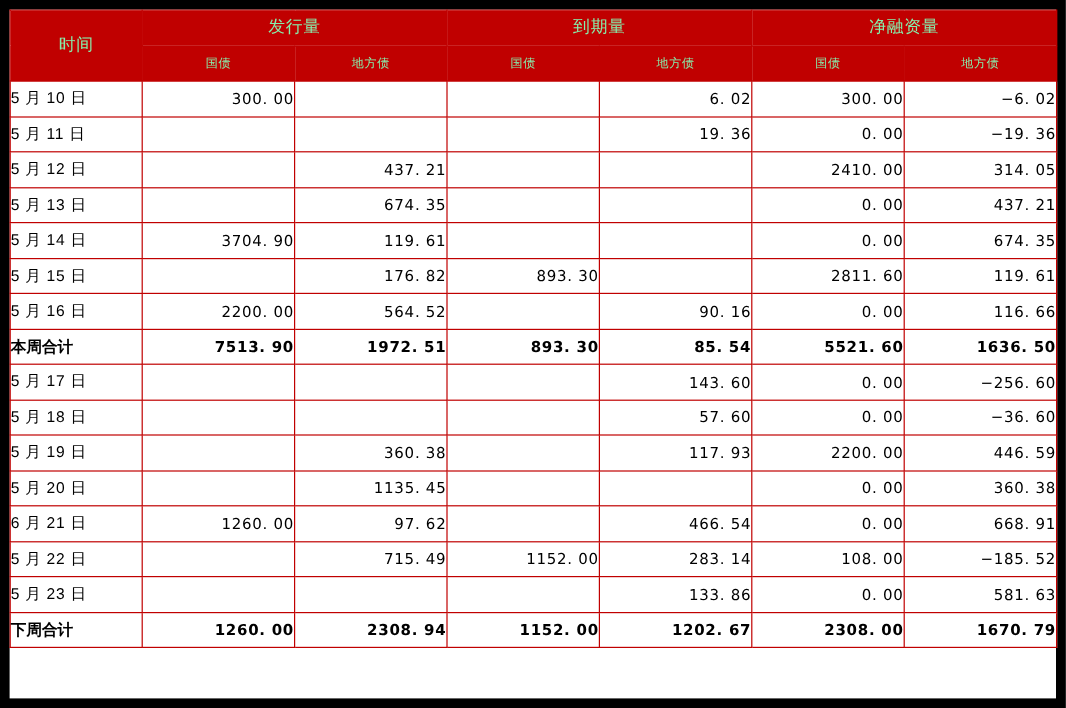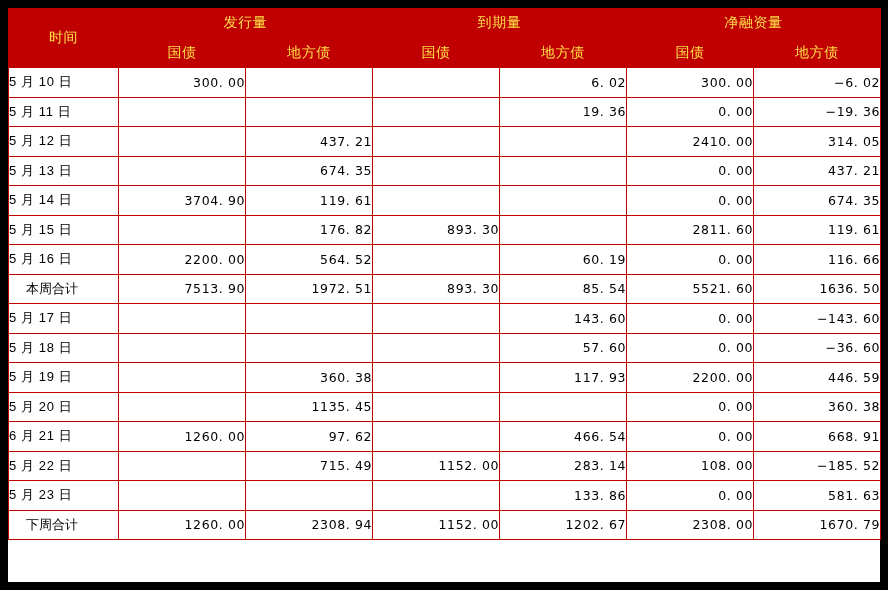--- a/index.html
+++ b/index.html
@@ -30,60 +30,59 @@
   table.bond-table th,
   table.bond-table td {
     border: 1px solid #c00000;
     padding: 0;
     height: 29.5px;
     box-sizing: border-box;
     letter-spacing: 0.6px;
   }
   thead th {
     background: #c00000;
-    color: #fde047;
+    color: #86efac;
     font-weight: normal;
     font-size: 14px;
     text-align: center;
     border-color: #ffffff;
     letter-spacing: 2px;
   }
   thead th.time-head {
     border-left-color: #c00000;
     border-top-color: #c00000;
     border-bottom-color: #c00000;
   }
   thead th.grp-last {
     border-right-color: #c00000;
   }
   thead th.grp-top {
     border-top-color: #c00000;
   }
   thead tr.sub-row th {
     border-bottom-color: #c00000;
-    font-size: 14px;
+    font-size: 10px;
   }
   tbody td {
     color: #000000;
     font-size: 13px;
     background: #ffffff;
   }
   td.label {
     padding-left: 2px;
   }
   td.num {
     text-align: right;
     padding-right: 12px;
     font-family: "DejaVu Sans", sans-serif;
     font-size: 12.5px;
     letter-spacing: 0.3px;
   }
   tr.total td {
-    font-weight: normal;
-    padding-left: 17px;
+    font-weight: bold;
   }
   tr.total td.label {
     letter-spacing: 0px;
   }
   .col-time  { width: 110px; }
   .col-n     { width: 127px; }
 </style>
 </head>
 <body>
 
@@ -167,41 +166,41 @@
           <td class="num">893. 30</td>
           <td class="num"></td>
           <td class="num">2811. 60</td>
           <td class="num">119. 61</td>
         </tr>
         <tr>
           <td class="label">5 月 16 日</td>
           <td class="num">2200. 00</td>
           <td class="num">564. 52</td>
           <td class="num"></td>
-          <td class="num">60. 19</td>
+          <td class="num">90. 16</td>
           <td class="num">0. 00</td>
           <td class="num">116. 66</td>
         </tr>
         <tr class="total">
           <td class="label">本周合计</td>
           <td class="num">7513. 90</td>
           <td class="num">1972. 51</td>
           <td class="num">893. 30</td>
           <td class="num">85. 54</td>
           <td class="num">5521. 60</td>
           <td class="num">1636. 50</td>
         </tr>
         <tr>
           <td class="label">5 月 17 日</td>
           <td class="num"></td>
           <td class="num"></td>
           <td class="num"></td>
           <td class="num">143. 60</td>
           <td class="num">0. 00</td>
-          <td class="num">−143. 60</td>
+          <td class="num">−256. 60</td>
         </tr>
         <tr>
           <td class="label">5 月 18 日</td>
           <td class="num"></td>
           <td class="num"></td>
           <td class="num"></td>
           <td class="num">57. 60</td>
           <td class="num">0. 00</td>
           <td class="num">−36. 60</td>
         </tr>

